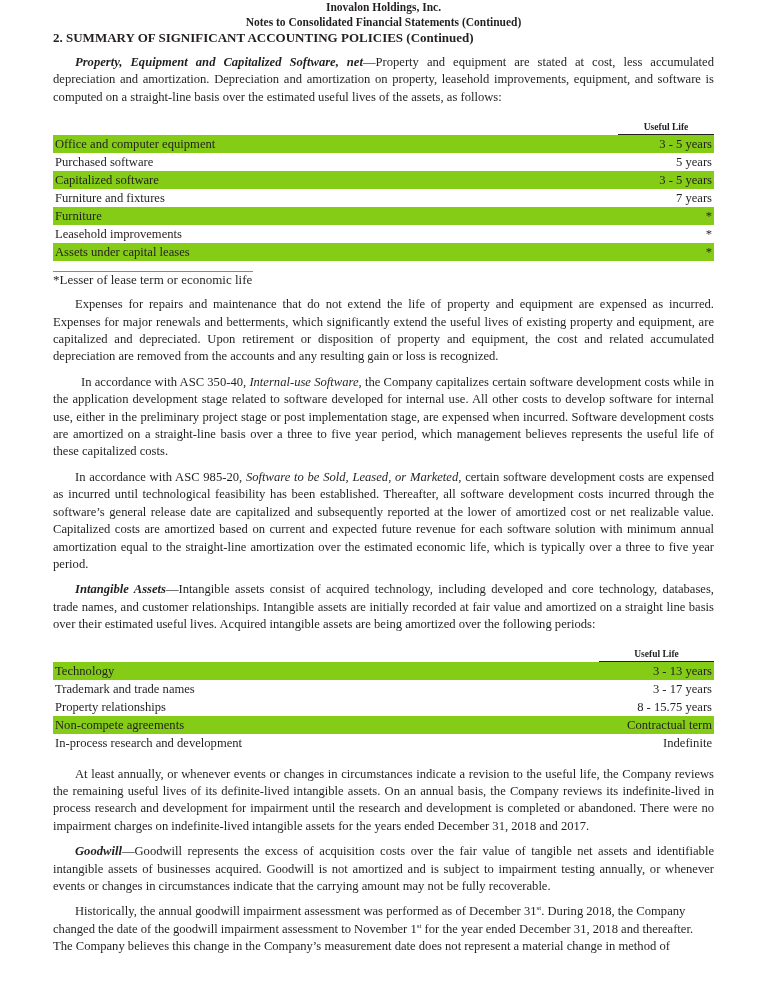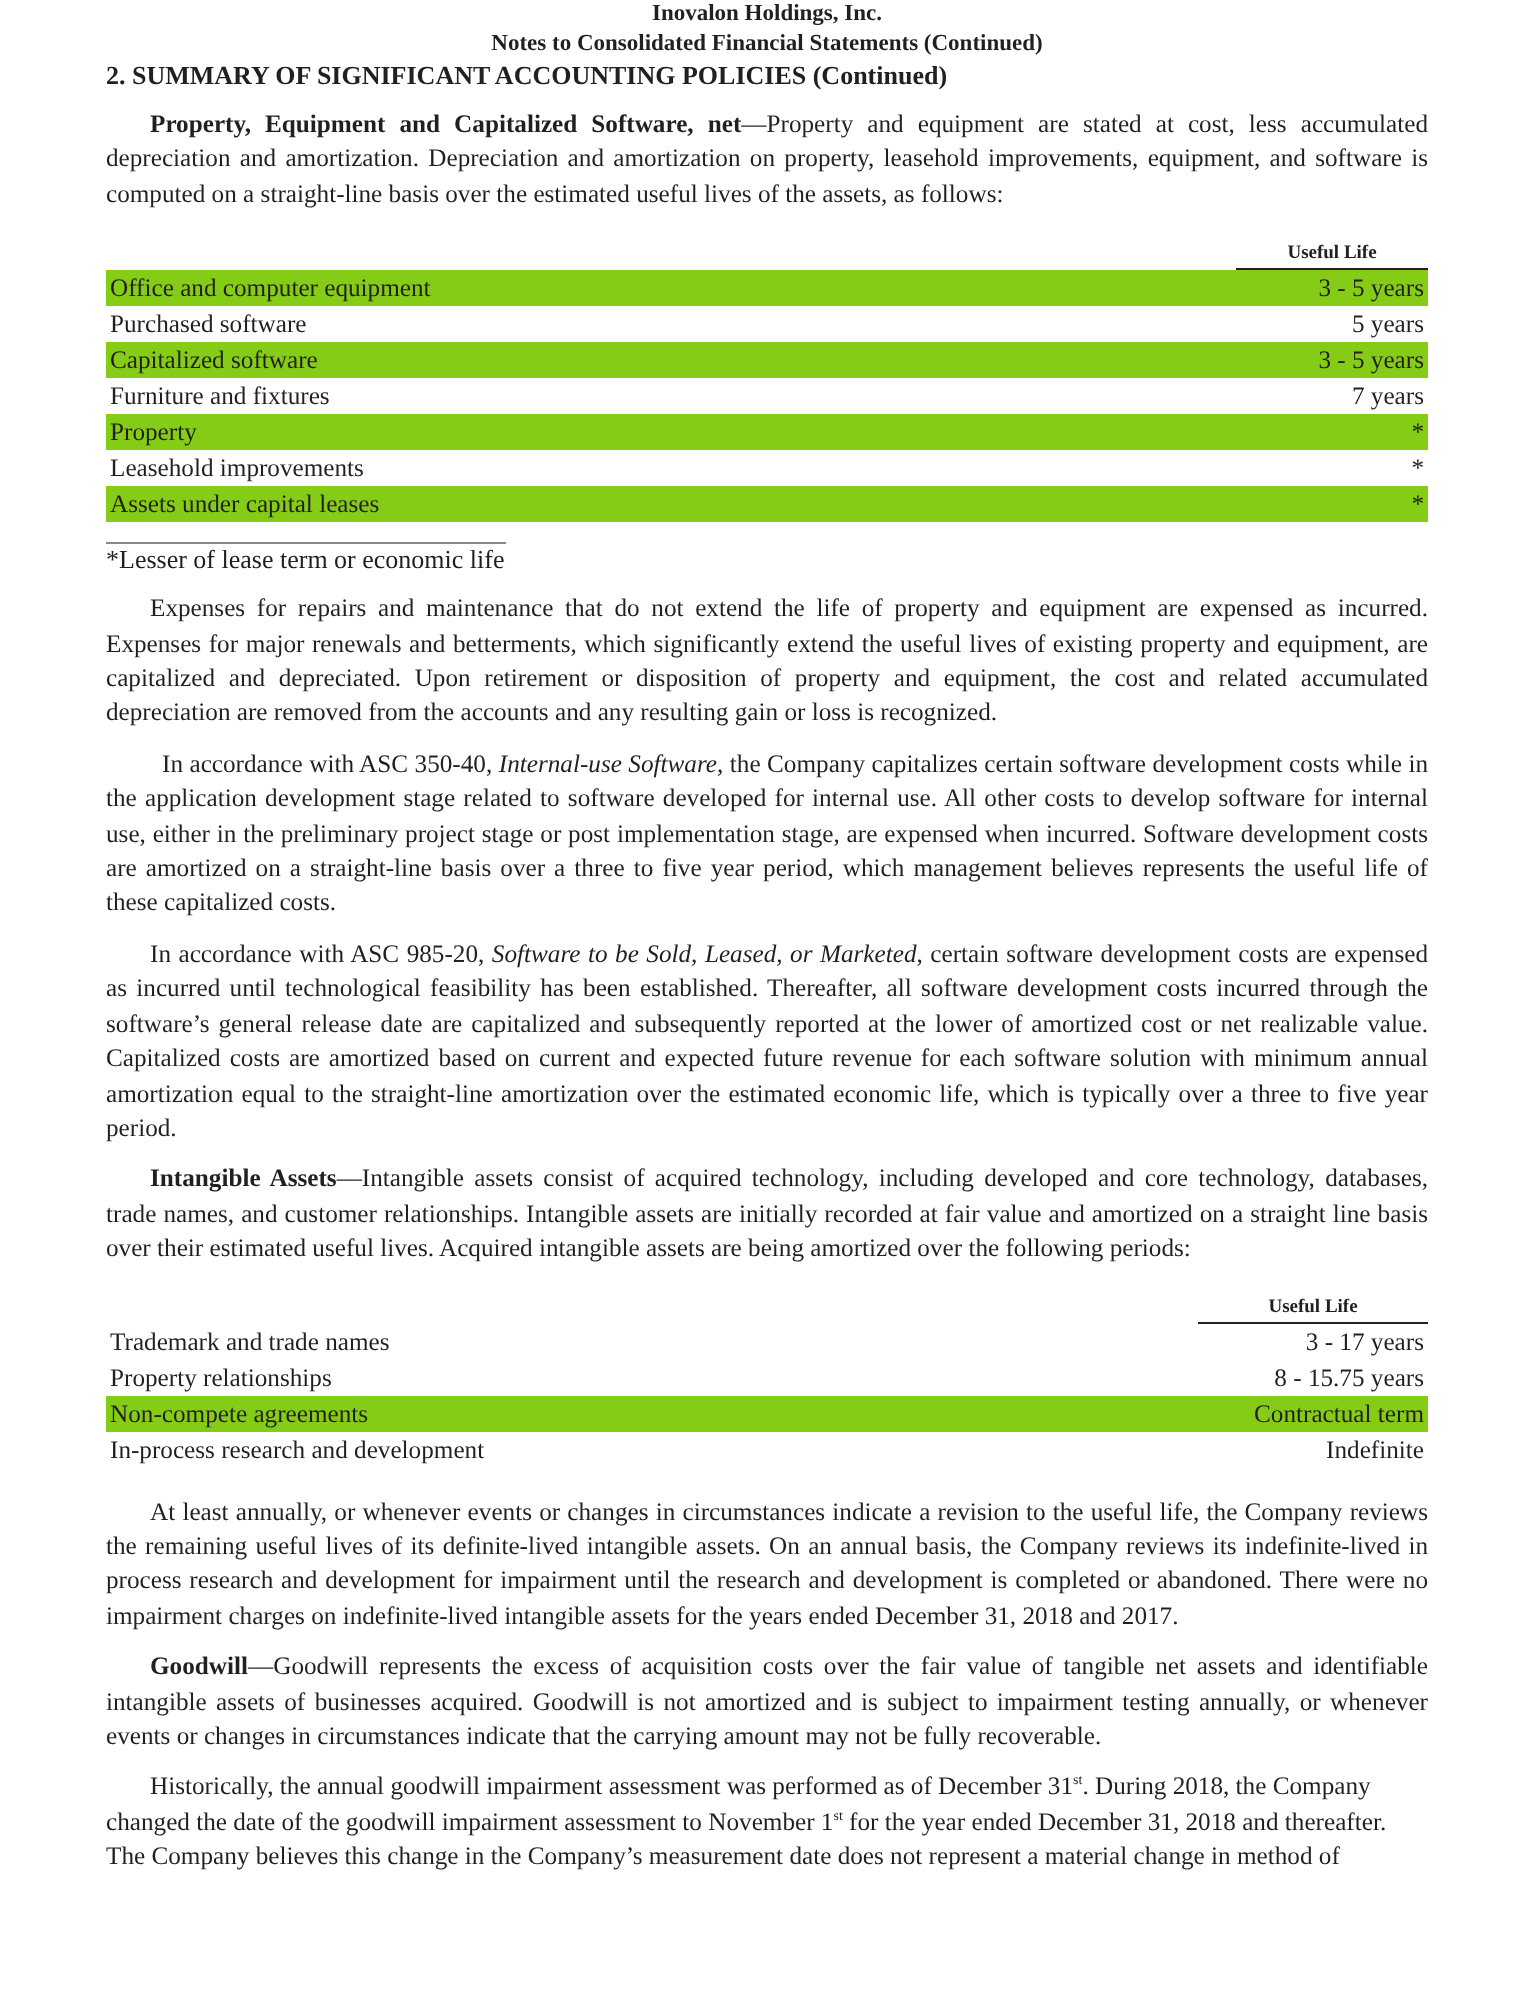--- a/index.html
+++ b/index.html
@@ -10,21 +10,21 @@
   }
   .page { position: absolute; left: 53px; top: 0; width: 661px; }
   .hdr { text-align: center; font-weight: bold; font-size: 11.5px; line-height: 15px; }
   .hdr1 { }
   .section-title { font-weight: bold; font-size: 13px; line-height: 16px; }
   p {
     margin: 0; font-size: 12.6px; line-height: 17.4px; text-align: justify;
     text-indent: 22px;
   }
   p.ind2 { text-indent: 28px; }
-  .bi { font-weight: bold; }
+  .bi { font-weight: bold; font-style: italic; }
   .it { font-style: italic; }
   table { border-collapse: collapse; width: 661px; font-size: 12.6px; }
   td { padding: 0 2px; height: 18px; line-height: 18px; }
   td.val { text-align: right; width: 140px; }
   th { font-size: 9.5px; font-weight: bold; text-align: center; padding: 0 0 1px 0; line-height: 12px; }
   th.colhead { border-bottom: 1px solid #231f20; width: 96px; }
   tr.shade td { background: #84cc16; }
   .fn-rule { width: 200px; border-top: 1px solid #888; margin-top: 10px; }
   .fn { font-size: 13px; line-height: 16px; }
   sup { font-size: 7px; line-height: 0; }
@@ -56,21 +56,21 @@
         </tr>
     <tr class="shade">
           <td>Capitalized software</td>
           <td class="val">3 - 5 years</td>
         </tr>
     <tr>
           <td>Furniture and fixtures</td>
           <td class="val">7 years</td>
         </tr>
     <tr class="shade">
-          <td>Property</td>
+          <td>Furniture</td>
           <td class="val">*</td>
         </tr>
     <tr>
           <td>Leasehold improvements</td>
           <td class="val">*</td>
         </tr>
     <tr class="shade">
           <td>Assets under capital leases</td>
           <td class="val">*</td>
         </tr>
@@ -87,20 +87,24 @@
   <p style="margin-top:8px;"><span>In accordance with ASC 985-20, </span><span class="it">Software to be Sold, Leased, or Marketed</span><span>, certain software development costs are expensed as incurred until technological feasibility has been established. Thereafter, all software development costs incurred through the software’s general release date are capitalized and subsequently reported at the lower of amortized cost or net realizable value. Capitalized costs are amortized based on current and expected future revenue for each software solution with minimum annual amortization equal to the straight-line amortization over the estimated economic life, which is typically over a three to five year period.</span></p>
 
   <p style="margin-top:8px;"><span class="bi">Intangible Assets</span><span>—Intangible assets consist of acquired technology, including developed and core technology, databases, trade names, and customer relationships. Intangible assets are initially recorded at fair value and amortized on a straight line basis over their estimated useful lives. Acquired intangible assets are being amortized over the following periods:</span></p>
 
   <table style="margin-top:14px;">
     <tbody>
         <tr>
       <th style="border:none;"></th>
       <th class="colhead" style="float:right; width:115px; display:block;">Useful Life</th>
     </tr>
+    <tr class="shade">
+          <td>Technology</td>
+          <td class="val">3 - 13 years</td>
+        </tr>
     <tr>
           <td>Trademark and trade names</td>
           <td class="val">3 - 17 years</td>
         </tr>
     <tr>
           <td>Property relationships</td>
           <td class="val">8 - 15.75 years</td>
         </tr>
     <tr class="shade">
           <td>Non-compete agreements</td>

